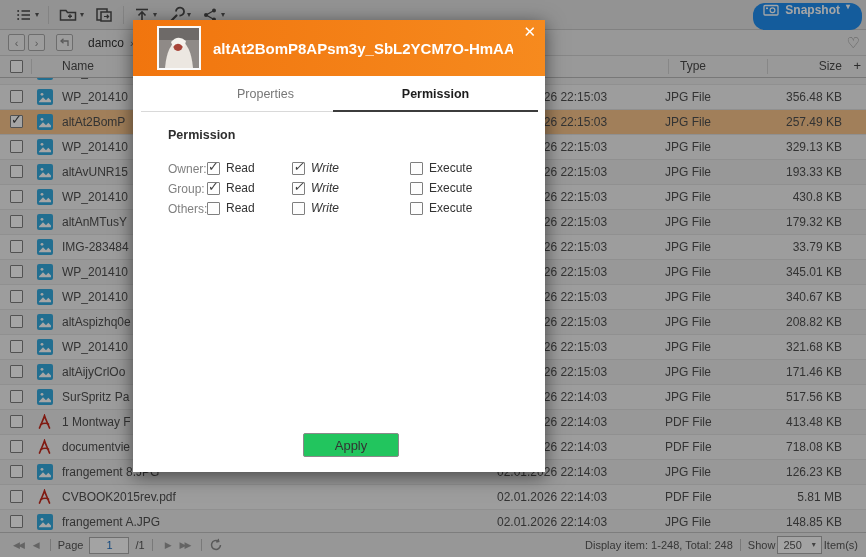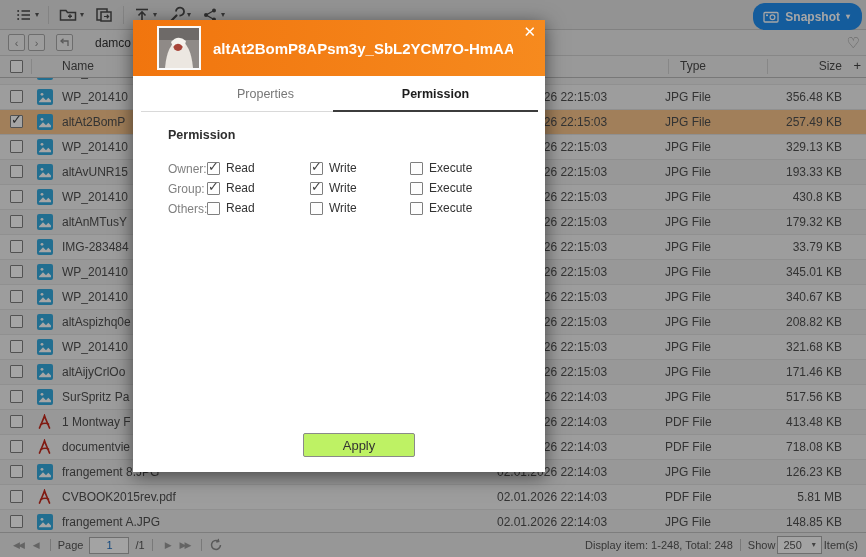--- a/index.html
+++ b/index.html
@@ -8,29 +8,29 @@
   #app { position:absolute; inset:0; }
 
   
   .topbar { position:absolute; left:0; top:0; width:866px; height:30px; background:#e2e2e2;
             border-bottom:1px solid #c6c6c6; display:flex; align-items:center; padding-left:10px; }
   .tbtn { display:flex; align-items:center; gap:2px; padding:2px 5px; cursor:pointer; }
   .tbtn svg { display:block; }
   .caret { font-size:8px; color:#555; line-height:1; }
   .tsep { width:1px; height:18px; background:#c9c9c9; margin:0 4px; }
   .snapshot { position:absolute; right:4px; top:3px; height:27px; padding:0 12px 0 10px; background:#1f8ef0;
-              border-radius:12px; color:#fff; font-size:12px; font-weight:bold; display:flex; align-items:center; gap:6px; cursor:pointer; }
+              border-radius:12px; color:#fff; font-size:12px; font-weight:bold; display:flex; align-items:flex-start; gap:6px; cursor:pointer; }
   .snapshot .caret { color:#fff; }
 
   
   .crumbbar { position:absolute; left:0; top:30px; width:866px; height:26px; background:#eaeaea;
               border-bottom:1px solid #cfcfcf; display:flex; align-items:center; padding-left:8px; font-size:12px; color:#444; }
   .navbtn { width:17px; height:17px; border:1px solid #a8a8a8; border-radius:2px; background:#f2f2f2;
             display:flex; align-items:center; justify-content:center; margin-right:3px; color:#8a8a8a; font-size:11px; cursor:pointer; }
-  .crumb-text { margin-left:19px; color:#333; cursor:pointer; }
+  .crumb-text { margin-left:12px; color:#333; cursor:pointer; }
   .crumb-sep { margin-left:6px; color:#777; font-size:11px; }
   .fav-heart { position:absolute; right:6px; top:4px; font-size:15px; color:#8a8a8a; cursor:pointer; }
 
   
   .thead { position:absolute; left:0; top:56px; width:866px; height:22px; background:#ececec;
            border-bottom:1px solid #b9b9b9; font-size:12px; color:#4a4a4a; }
   .thead .hcb { position:absolute; left:10px; top:4px; }
   .h-name { position:absolute; left:62px; top:3px; }
   .h-date { position:absolute; left:460px; top:3px; }
   .h-caret { font-size:9px; color:#777; }
@@ -83,22 +83,22 @@
          font-size:12.5px; cursor:pointer; }
   .tab-props { left:30px; width:205px; color:#777; }
   .tab-perm { left:200px; width:205px; color:#1d1d1d; font-weight:bold; }
   .tab-underline-light { position:absolute; left:8px; top:35px; width:397px; height:1px; background:#d9d9d9; }
   .tab-underline-dark { position:absolute; left:200px; top:34px; width:205px; height:2px; background:#3c3c3c; }
   .dlg-section { position:absolute; left:35px; top:108px; font-size:12.5px; font-weight:bold; color:#2e2e2e; }
   .permgrid { position:absolute; left:35px; top:140px; width:350px; }
   .permrow { position:relative; height:20px; }
   .permrow .plabel { position:absolute; left:0; top:2px; font-size:12px; color:#808080; }
   .pcell { position:absolute; top:1px; display:flex; align-items:center; gap:6px; font-size:12px; color:#333; }
-  .pcell.c0 { left:39px; } .pcell.c1 { left:142px; } .pcell.c2 { left:242px; }
-  .dlg-btn { position:absolute; top:413px; width:112px; height:24px; background:#bef264; border:1px solid #8a8a8a;
+  .pcell.c0 { left:39px; } .pcell.c1 { left:124px;font-style:italic; } .pcell.c2 { left:242px; }
+  .dlg-btn { position:absolute; top:413px; width:96px; height:24px; background:#22c55e; border:1px solid #8a8a8a;
              border-radius:2px; font-size:13px; color:#333; display:flex; align-items:center; justify-content:center; cursor:pointer; }
   .btn-apply { left:170px; } .btn-close { left:280px; }
 </style>
 </head>
 <body>
 
 <div id="app">
 
   <div class="topbar">
     <div class="tbtn">

